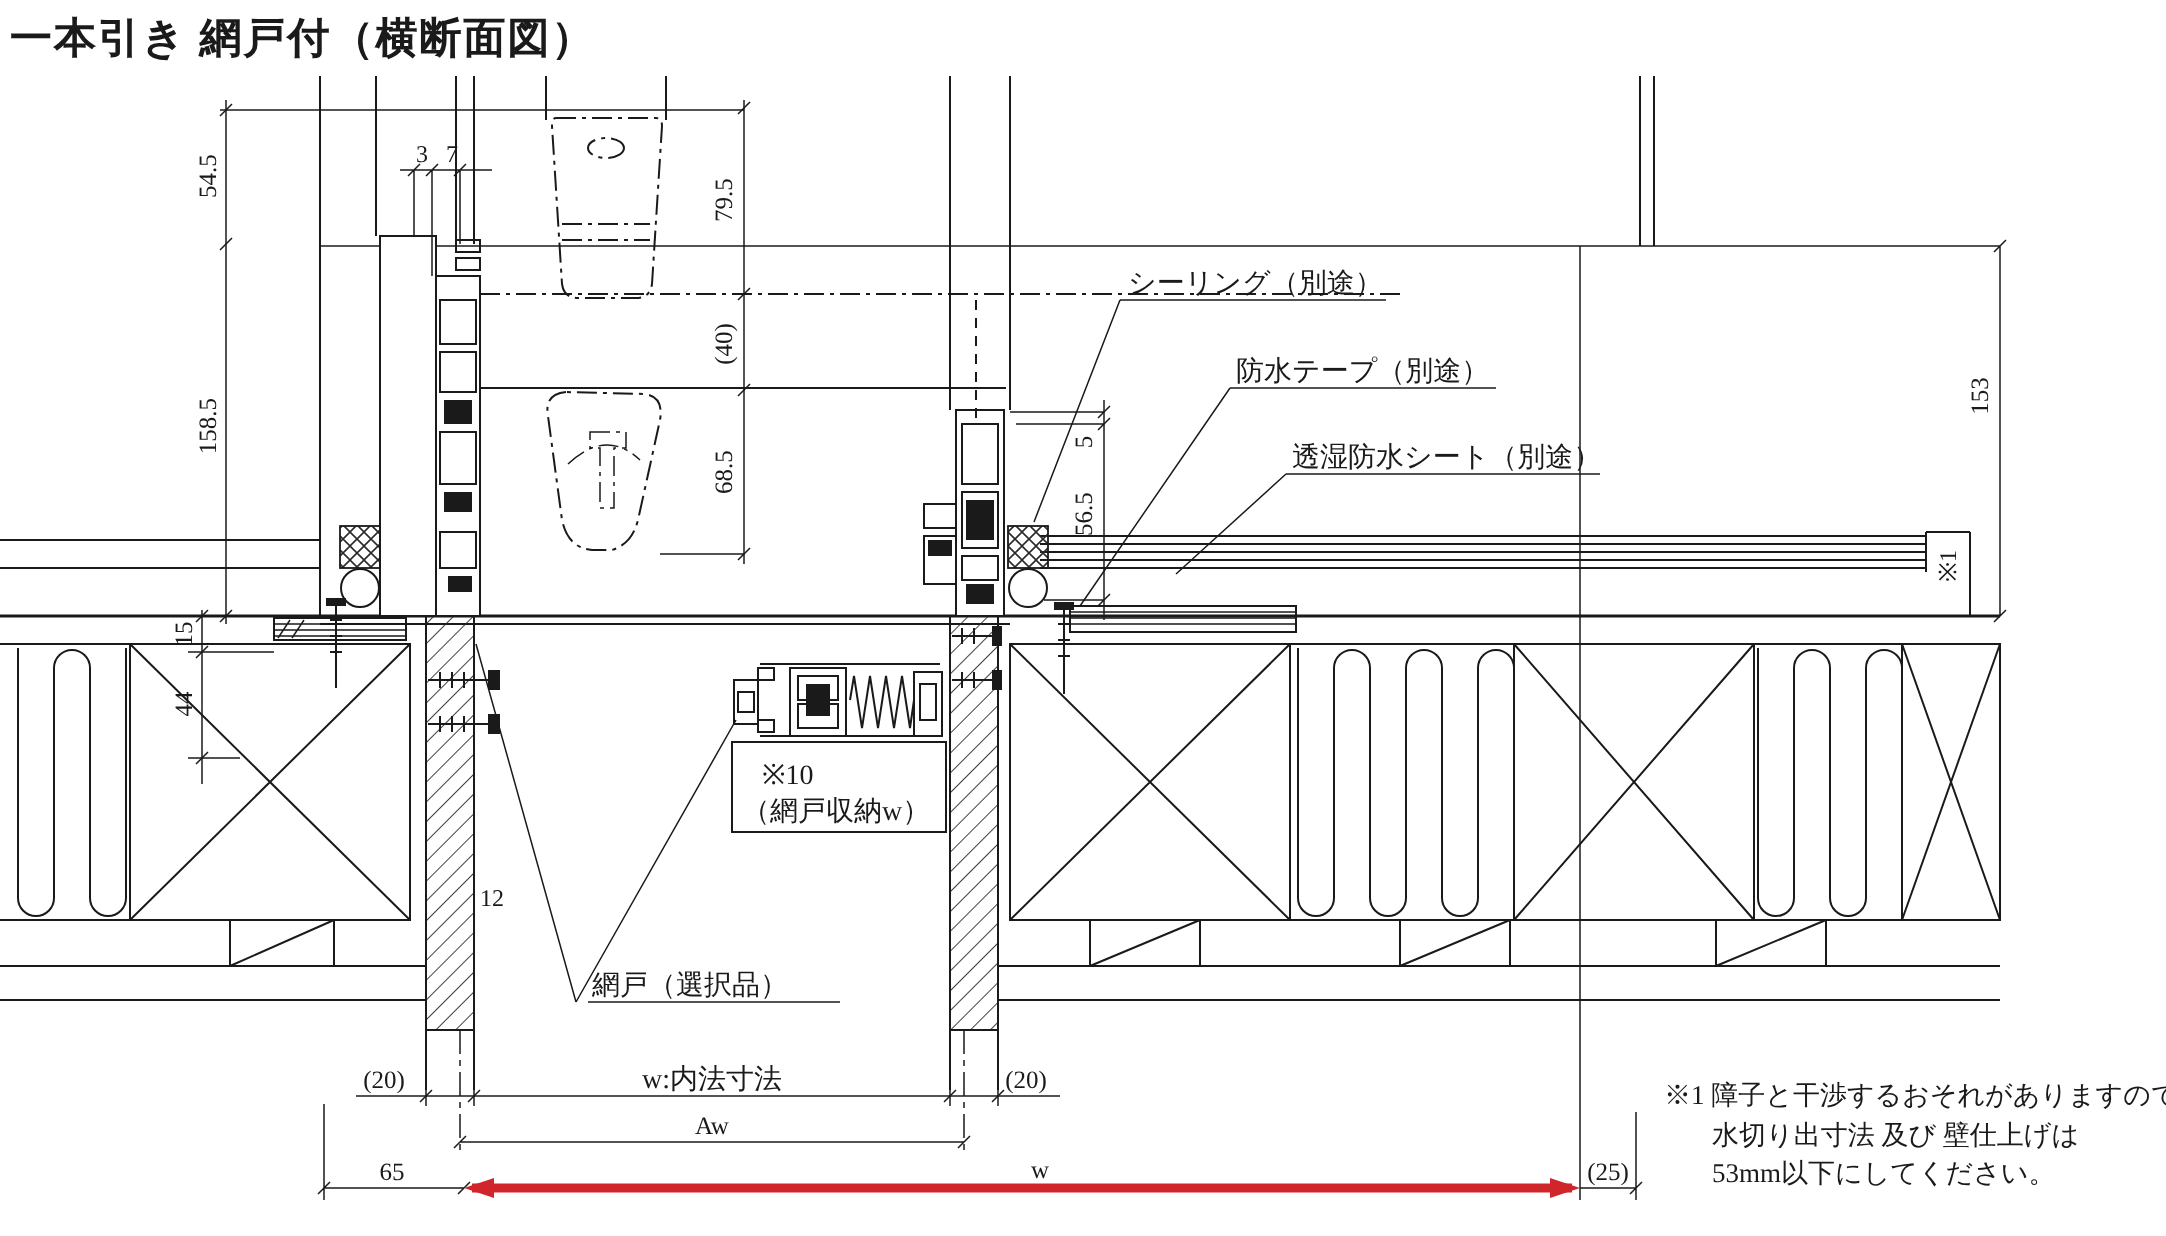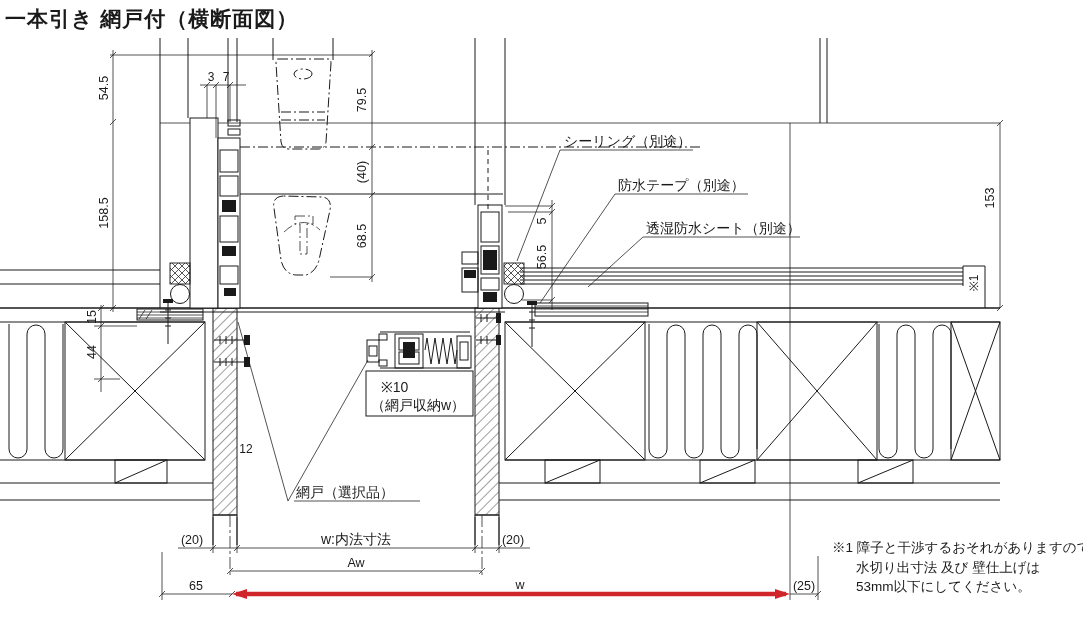--- a/index.html
+++ b/index.html
@@ -1,20 +1,20 @@
 <!DOCTYPE html>
 <html><head>
 <meta charset="utf-8">
 <style>
   html,body{margin:0;padding:0;background:#ffffff;}
   .stage{
     position:relative;
     width:1083px;height:618px;
     background:#ffffff;
-    font-family:Liberation Sans, sans-serif;
+    font-family:Liberation Serif, serif;
     overflow:hidden;
   }
   svg{display:block;}
   .ln{stroke:#1a1a1a;fill:none;stroke-width:1;}
   .thick{stroke-width:1.6;}
   .thin{stroke-width:0.75;}
   .dd{stroke-dasharray:10 3 2 3;}
   .dd2{stroke-dasharray:12 3 3 3;stroke-width:0.75;}
   .dash{stroke-dasharray:5 4;}
   .fillk{fill:#1a1a1a;stroke:none;}

